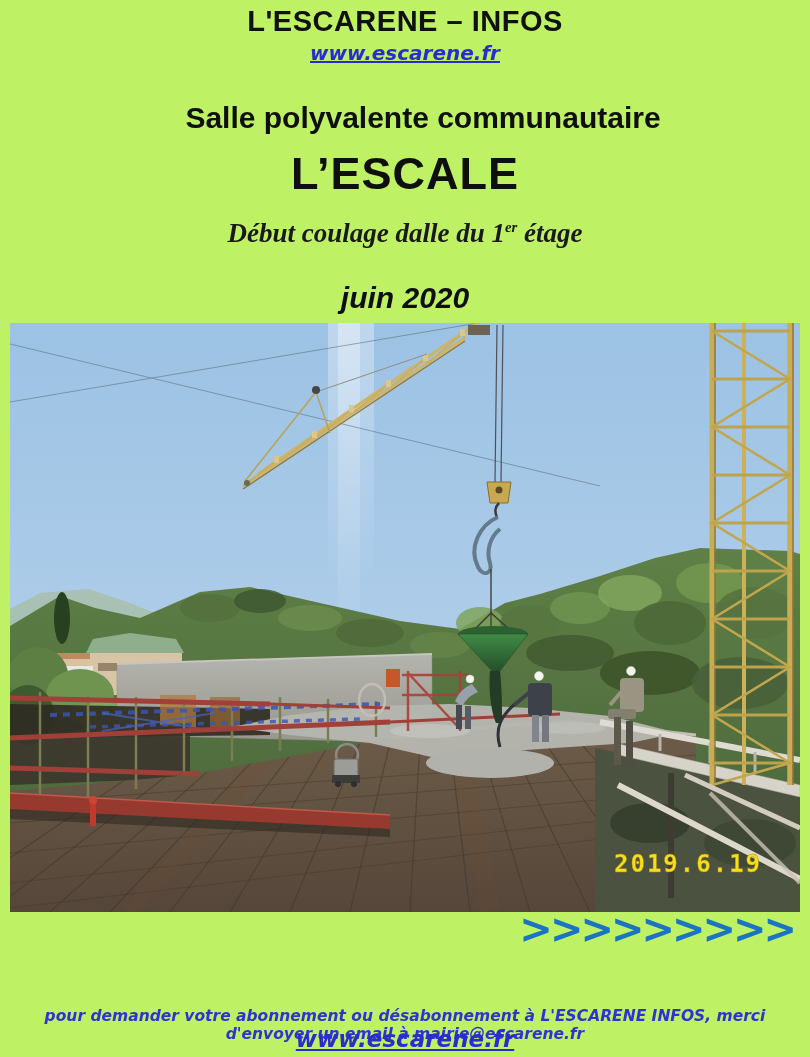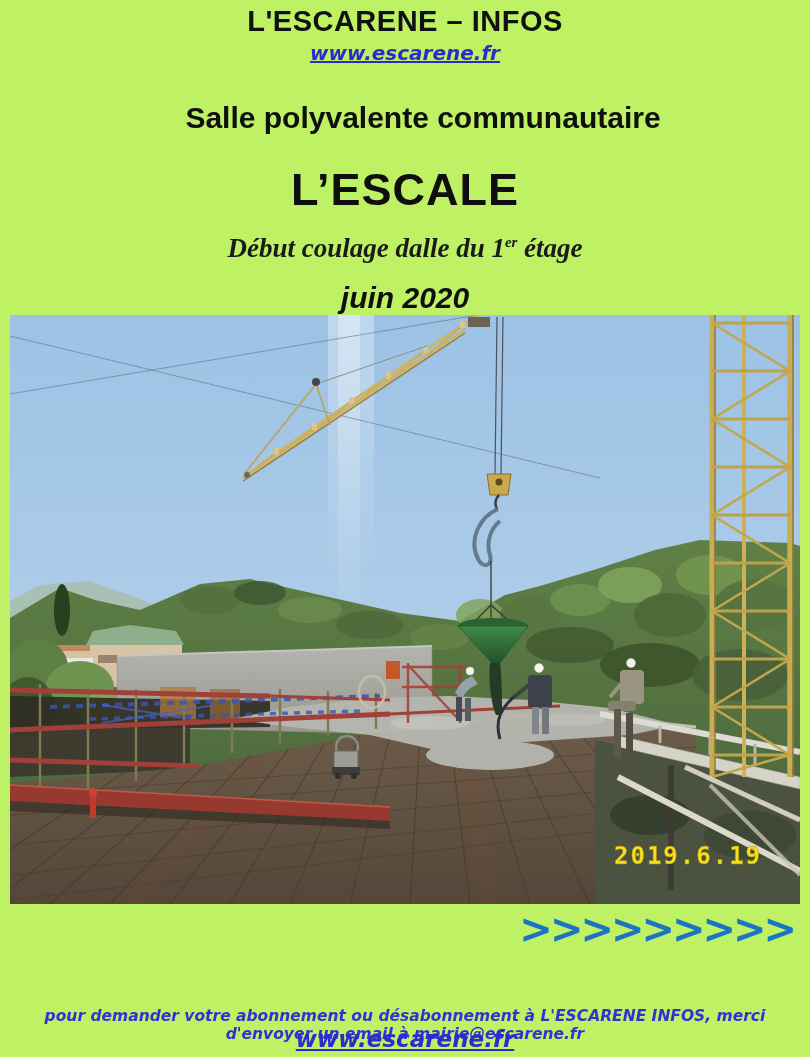--- a/index.html
+++ b/index.html
@@ -3,26 +3,26 @@
 <meta charset="utf-8">
 <style>
   html,body{margin:0;padding:0;background:#fff;}
   .page{position:relative;width:810px;height:1057px;background:#bef264;overflow:hidden;
         font-family:"Liberation Sans",sans-serif;}
   .centered{position:absolute;left:0;right:0;text-align:center;font-weight:bold;}
   .hdr-title{top:5px;font-size:29px;font-weight:bold;color:#111;letter-spacing:.5px;}
   .hdr-link{top:41px;font-size:20px;font-style:italic;color:#2b2bd0;text-decoration:underline;
             font-family:"DejaVu Sans",sans-serif;cursor:pointer;display:block;}
   .t1{top:101px;font-size:30px;font-weight:bold;color:#0f0f0f;margin-left:36px;}
-  .t2{top:164px;font-size:45px;font-weight:bold;color:#0f0f0f;letter-spacing:1px;}
-  .subtitle{top:233px;font-size:27px;font-style:italic;color:#1a1a1a;
+  .t2{top:148px;font-size:45px;font-weight:bold;color:#0f0f0f;letter-spacing:1px;}
+  .subtitle{top:218px;font-size:27px;font-style:italic;color:#1a1a1a;
             font-family:"Liberation Serif",serif;}
   .subtitle sup{font-size:.55em;}
   .issue-date{top:281px;font-size:30px;font-weight:bold;font-style:italic;color:#0f0f0f;}
-  .photo{position:absolute;top:315px;left:10px;width:686px;height:589px;}
+  .photo{position:absolute;top:323px;left:10px;width:686px;height:589px;}
   .photo svg{display:block;}
   .arrows{position:absolute;top:909px;right:16px;font-size:40px;font-weight:bold;
           letter-spacing:-3px;color:#1b74c3;font-family:"DejaVu Sans",sans-serif;line-height:1;}
   .footer-note{top:1007px;font-size:15.5px;font-style:italic;color:#3232d4;
                font-family:"DejaVu Sans",sans-serif;}
   .footer-link{top:1026px;font-size:23px;font-style:italic;color:#2b2bd0;
                text-decoration:underline;font-family:"DejaVu Sans",sans-serif;cursor:pointer;display:block;}
 </style>
 </head>
 <body>

